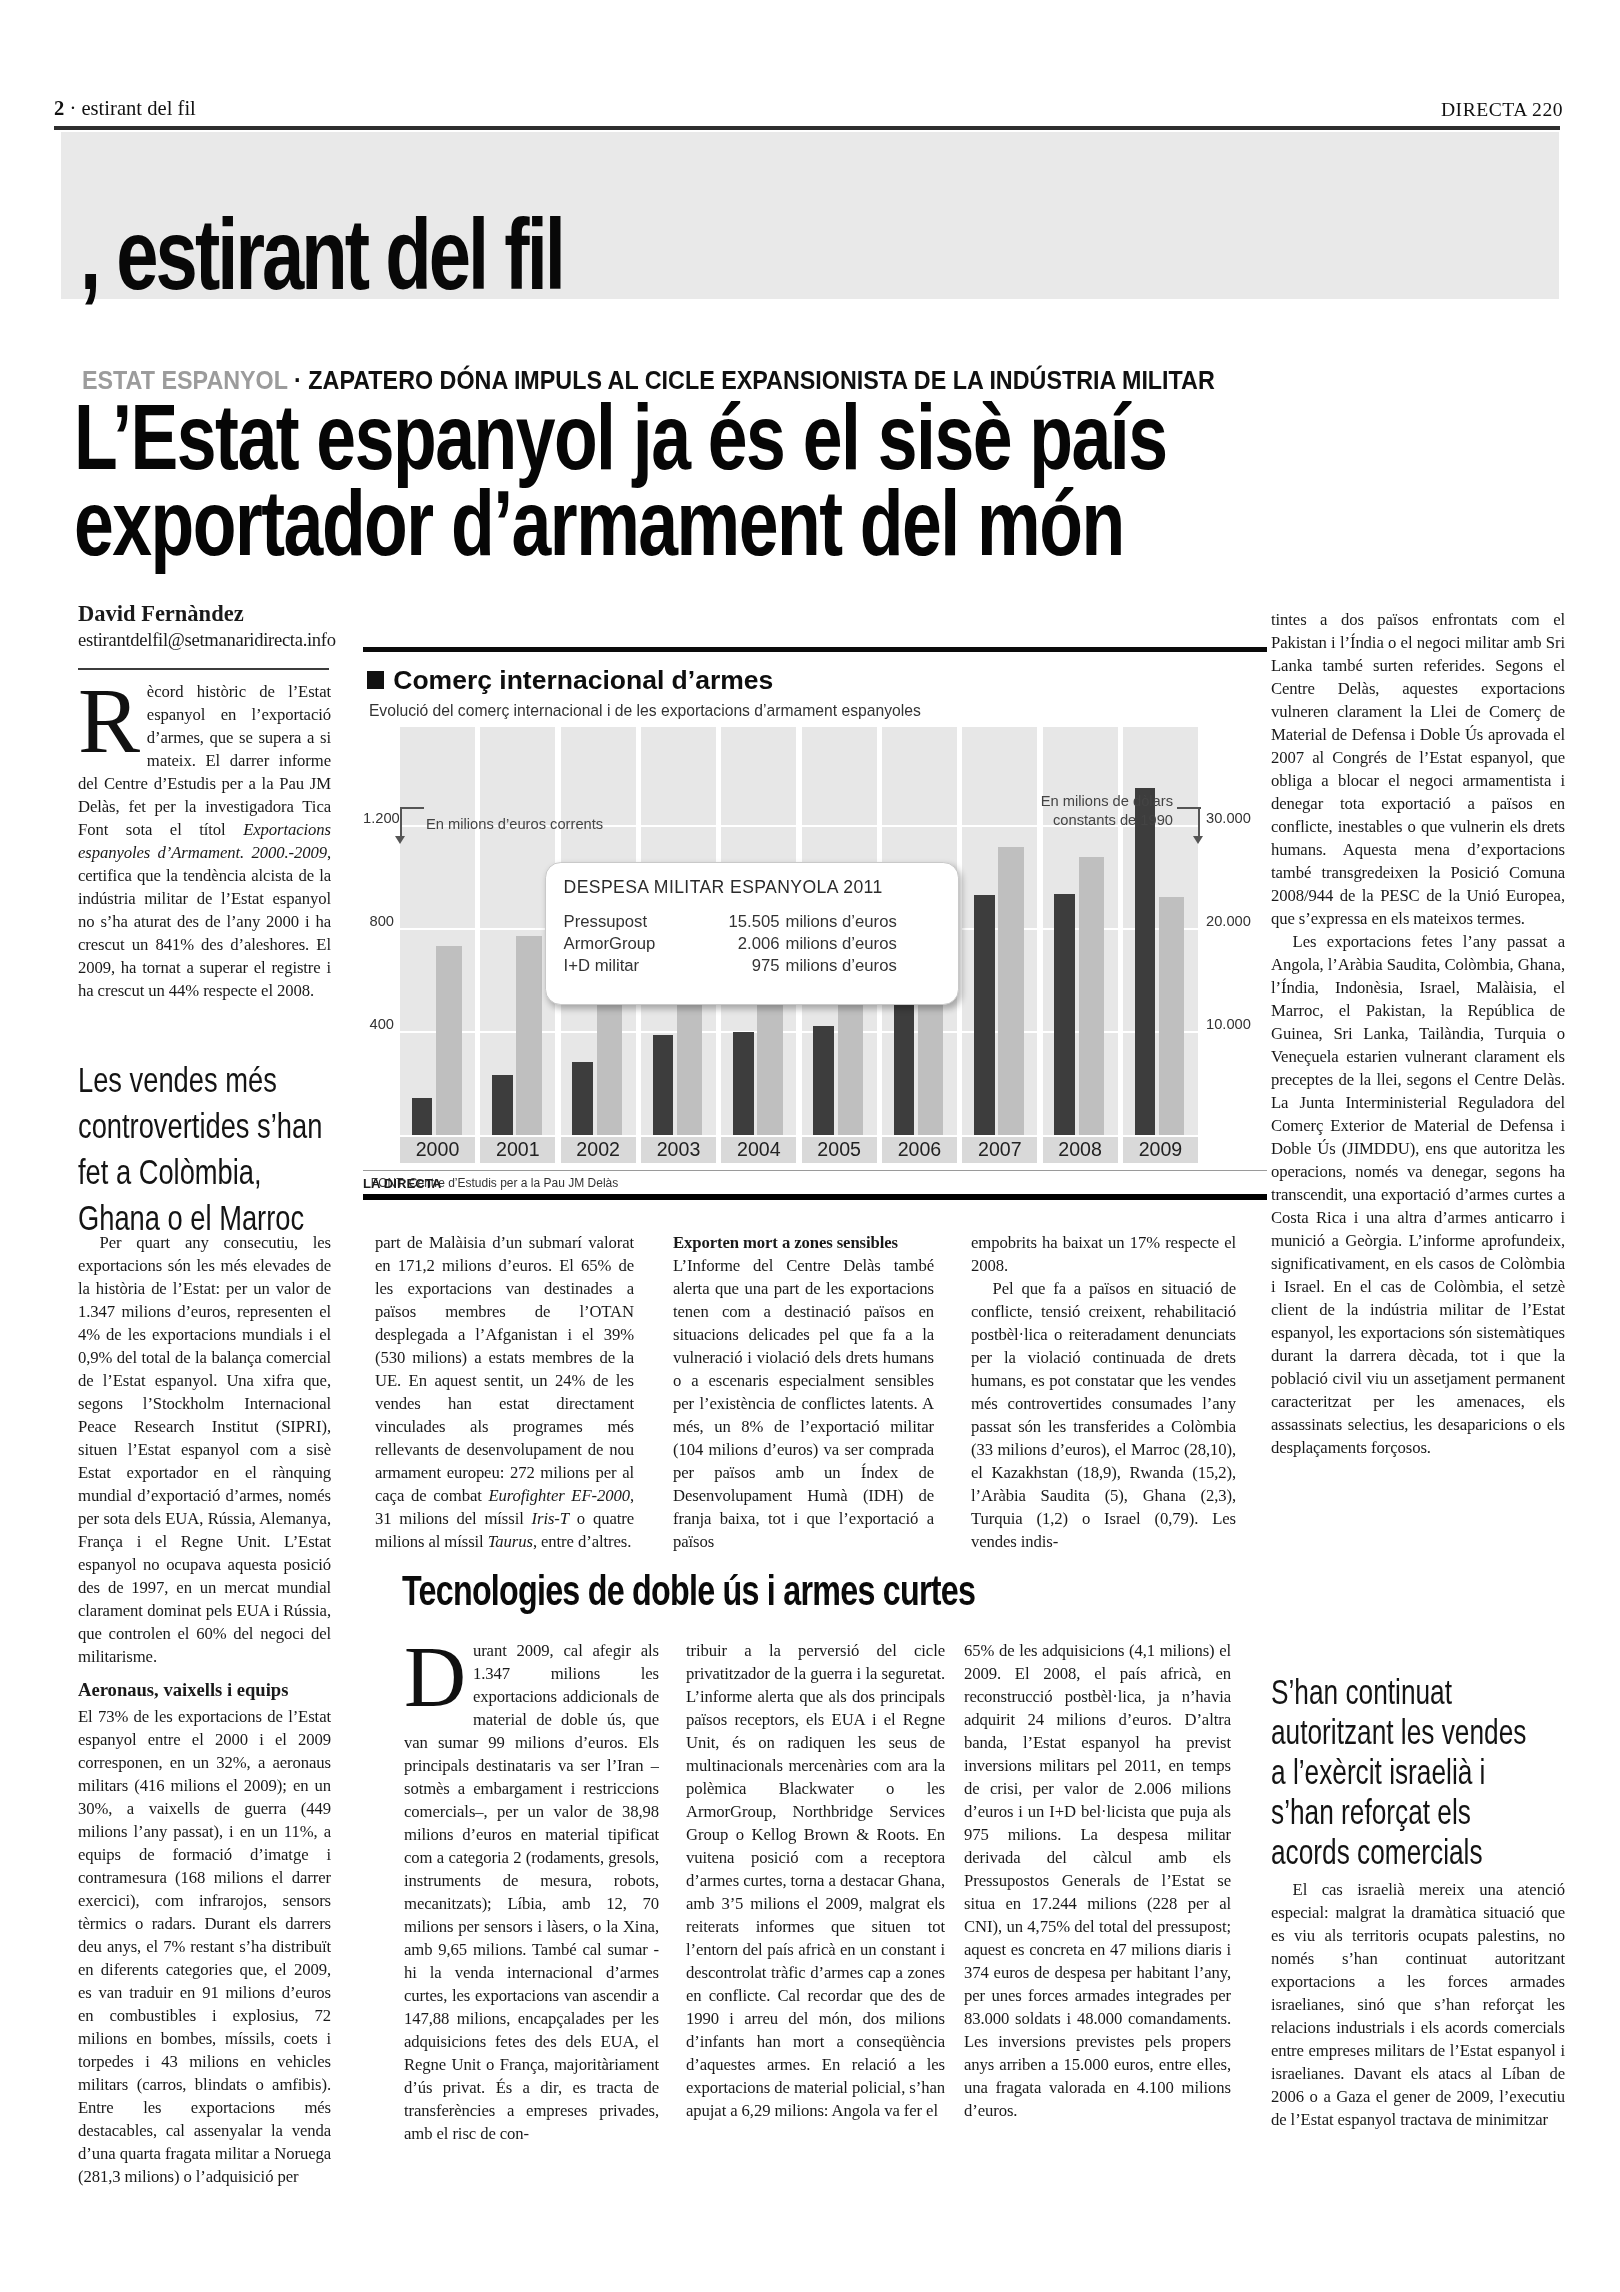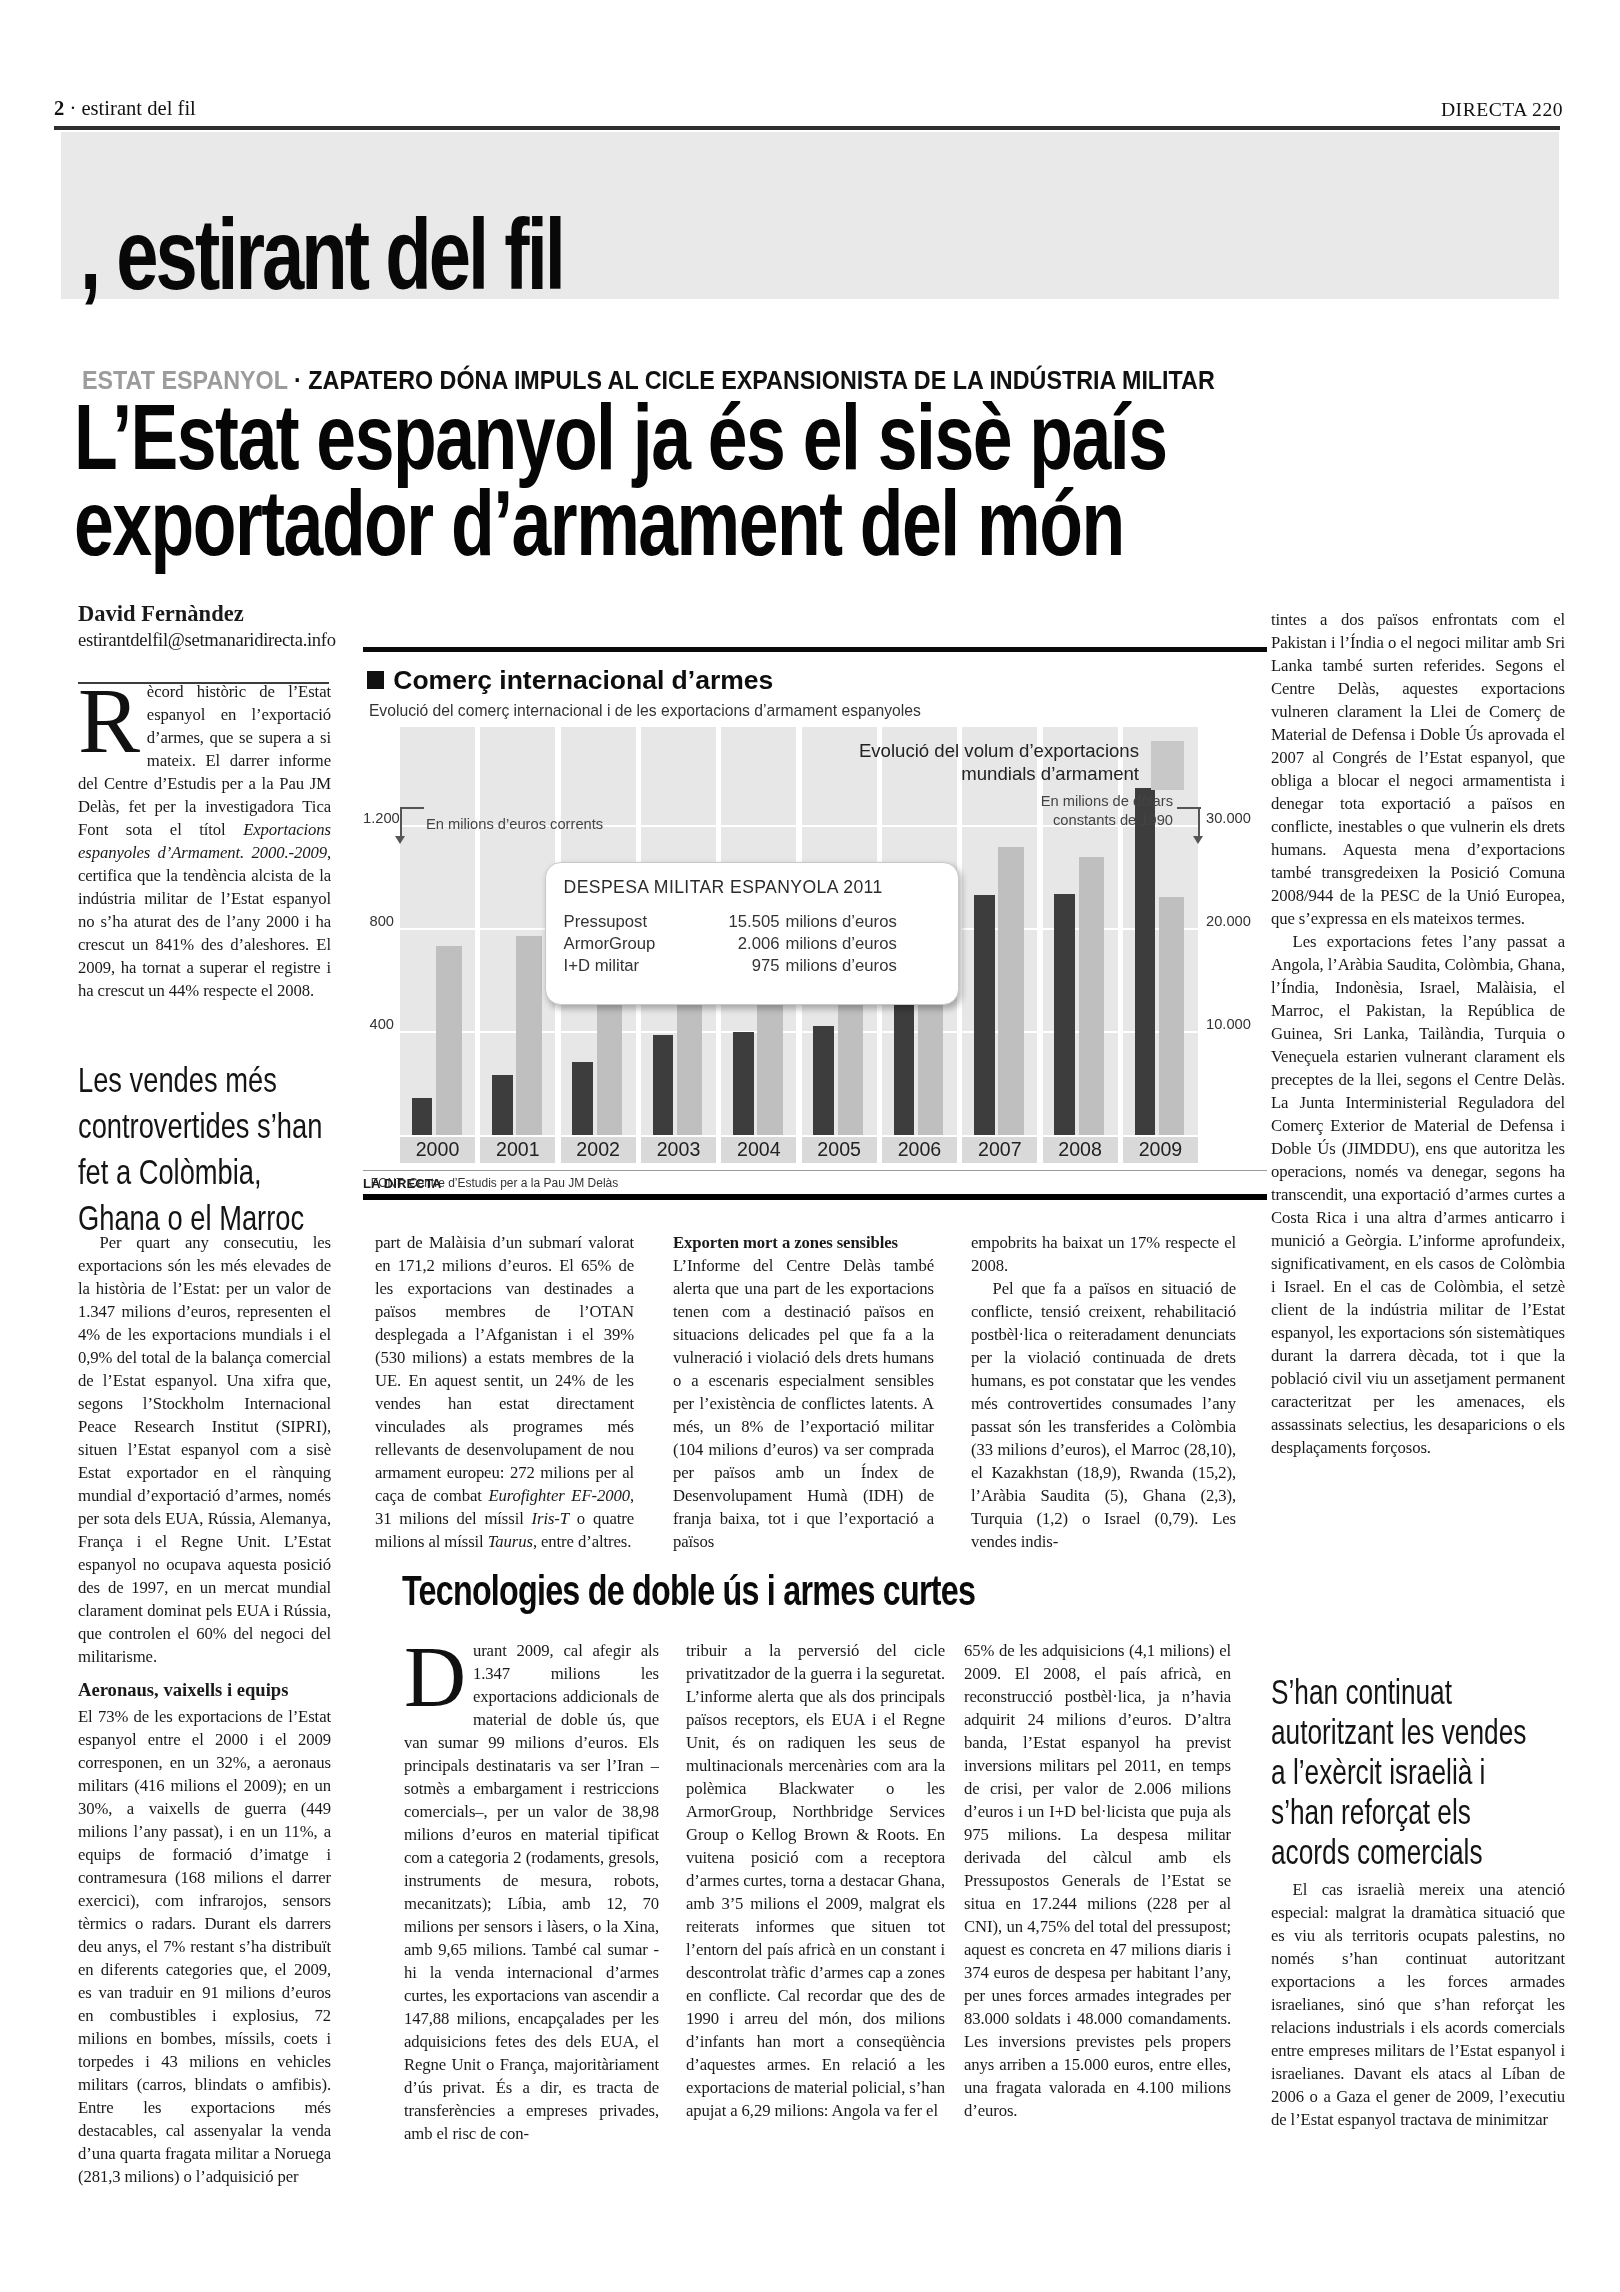--- a/index.html
+++ b/index.html
@@ -17,21 +17,21 @@
             font-size:100px;line-height:93px;letter-spacing:-3.9px;color:#080808;
             transform:scaleX(.76);transform-origin:0 0;white-space:nowrap;}
   .kicker{left:82px;top:365px;font-family:"Liberation Sans",sans-serif;font-weight:700;
           font-size:26.5px;transform:scaleX(.88);transform-origin:0 0;white-space:nowrap;color:#111;}
   .kicker .k-label{color:#9c9c9c;}
   .headline{left:74px;top:394px;transform:scaleX(.77);transform-origin:0 0;color:#060606;}
   .headline div{font-family:"Liberation Sans",sans-serif;font-weight:700;font-size:93px;
                 line-height:86px;letter-spacing:-2px;white-space:nowrap;}
 
   
-  .byline{left:78px;top:600px;width:251px;border-bottom:2.9px solid #3c3c3c;padding-bottom:29px;}
+  .byline{left:78px;top:600px;width:251px;border-bottom:2.9px solid #3c3c3c;padding-bottom:15px;}
   .byline .auth{font:700 22.5px/27.4px "Liberation Serif",serif;}
   .byline .mail{font:18.6px/25.5px "Liberation Serif",serif;letter-spacing:-0.3px;}
   .body{font:16.7px/23px "Liberation Serif",serif;text-align:justify;color:#191919;
         letter-spacing:-0.1px;overflow:hidden;}
   .body p{margin:0;}
   .body p.ind{text-indent:21.6px;}
   .dropcap{float:left;font:400 93px/69px "Liberation Serif",serif;margin:5.9px 6.9px 0 0;color:#111;}
   .dropcap.small{font-size:86px;line-height:65px;}
   .subhead{font:700 18.6px/23.5px "Liberation Serif",serif;margin:0;}
   .bold-lead{font-weight:700;}
@@ -203,24 +203,20 @@
           </div>
           <div class="band">
             <div class="bar spain" style="height: 347px; background: rgb(61, 61, 61);"></div>
             <div class="bar world" style="height: 238px; background: rgb(191, 191, 191);"></div>
           </div>
         </div>
       <div class="gline" style="top:98px"></div>
       <div class="gline" style="top:201px"></div>
       <div class="gline" style="top:304px"></div>
 
-      <div class="legend leg-right">
-        <div class="ltxt">Evolució del volum d’exportacions mundials d’armament</div>
-        <span class="lsq"></span>
-      </div>
 
       <div class="inset">
         <div class="i-title">DESPESA MILITAR ESPANYOLA 2011</div>
         <div class="row">
           <span class="lab">Pressupost</span>
           <span class="num">15.505</span>
           <span>milions d’euros</span>
         </div>
         <div class="row">
           <span class="lab">ArmorGroup</span>

